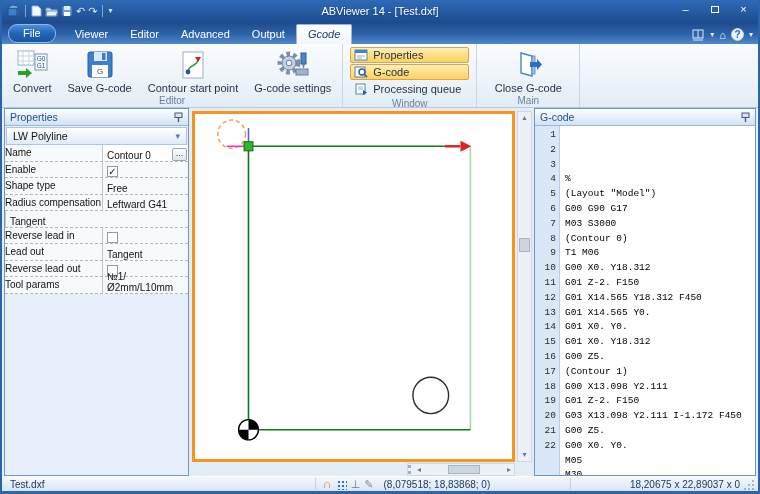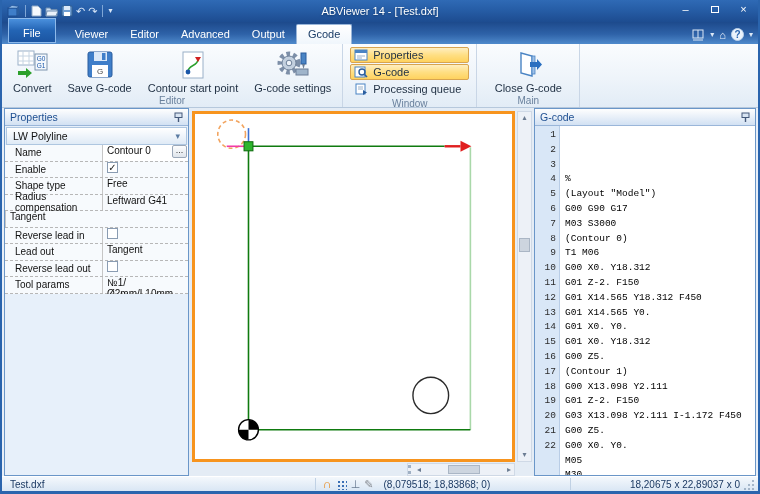--- a/index.html
+++ b/index.html
@@ -18,23 +18,23 @@
   .winctl { margin-left:auto; display:flex; height:100%; align-items:flex-start; }
   .winbtn { width:29px; height:18px; display:flex; align-items:center; justify-content:center;
             color:#fff; font-size:11px; }
   .maxbox { width:8px; height:7px; border:1px solid #fff; display:inline-block; }
 
   
   .tabrow { height:22px; background:linear-gradient(#1d4a8c 0%,#2e62a8 55%,#4f8acc 100%);
             display:flex; align-items:flex-end; padding:0 0 0 6px; position:relative; }
   .tab { color:#fff; font-size:11px; padding:3px 11px 4px; cursor:default; }
   .tab-file { background:linear-gradient(#4a90dd 0%,#2364b4 50%,#1b55a2 100%);
-              border:1px solid #8db9ea; border-radius:0; margin:1px 8px 1px 0; padding:8px 14px 3px; }
+              border:1px solid #8db9ea; border-radius:9px; margin:1px 8px 1px 0; padding:2px 14px 3px; }
   .tab-active { background:linear-gradient(#ffffff,#f0f6fc); color:#1a3c66;
-                border:1px solid #9ab6d9; border-bottom:none; border-radius:2px 2px 0 0; padding:3px 11px 4px; }
+                border:1px solid #9ab6d9; border-bottom:none; border-radius:2px 2px 0 0; padding:3px 11px 4px;font-style:italic; }
   .tabrow-right { position:absolute; right:5px; bottom:3px; display:flex; align-items:center; gap:5px; color:#e6eefa; }
   .tr-ico { font-size:11px; line-height:12px; }
   .help-circle { width:13px; height:13px; border-radius:50%; background:#eaf2fb; color:#2a64ad;
                  font-size:10px; font-weight:bold; display:flex; align-items:center; justify-content:center;
                  border:1px solid #bcd3ec; }
   .tiny-chev { font-size:8px; color:#dce8f6; }
 
   
   .ribbon { height:64px; background:linear-gradient(#fafcfe 0%,#eef4fa 55%,#e2ecf6 100%);
             border-bottom:1px solid #b6c8dc; display:flex; }
@@ -56,22 +56,22 @@
   .props { width:185px; background:#e7f0fa; border:1px solid #6a96c8; display:flex; flex-direction:column; }
   .panel-hdr { height:17px; background:linear-gradient(#fefefe,#d2e1f3); border-bottom:1px solid #9ab6d9;
                display:flex; align-items:center; justify-content:space-between; padding:0 5px;
                color:#1e4f91; font-size:10.5px; }
   .type-sel { height:18px; margin:1px 1px 0; background:linear-gradient(#ffffff,#dfeaf6);
               border:1px solid #aec6e0; display:flex; align-items:center; justify-content:space-between;
               font-size:10.5px; padding:0 6px; color:#111; }
   .type-chev { color:#5a7ba2; font-size:9px; }
   .pgrid { background:#f7fafd; font-size:10px; color:#111; }
   .prow { display:flex; height:16.5px; align-items:stretch; border-bottom:1px dashed #b7b7b7; }
-  .plabel { width:97px; padding-left:10px; display:flex; align-items:center; }
-  .pvalue { flex:1; border-left:1px solid #c6c6c6; padding-left:4px; display:flex; align-items:flex-start; gap:16px; }
+  .plabel { width:97px; display:flex; align-items:center; }
+  .pvalue { flex:1; border-left:1px solid #c6c6c6; padding-left:4px; display:flex; align-items:flex-end; gap:16px; }
   .pv-edit { background:#fff; }
   .more-btn { margin-left:auto; width:15px; height:13px; margin-right:1px; font-size:9px; line-height:8px;
               background:linear-gradient(#fdfdfd,#dfe5ec); border:1px solid #9aa7b8; border-radius:2px;
               color:#333; text-align:center; }
   .cb { width:11px; height:11px; border:1px solid #8a9cb2; background:#fff; font-size:10px;
         line-height:10px; text-align:center; color:#1c1c1c; }
   .pfill { flex:1; background:#e7f0fa; }
 
   
   .canvas-area { flex:1; position:relative; background:#e4ecf5; }

